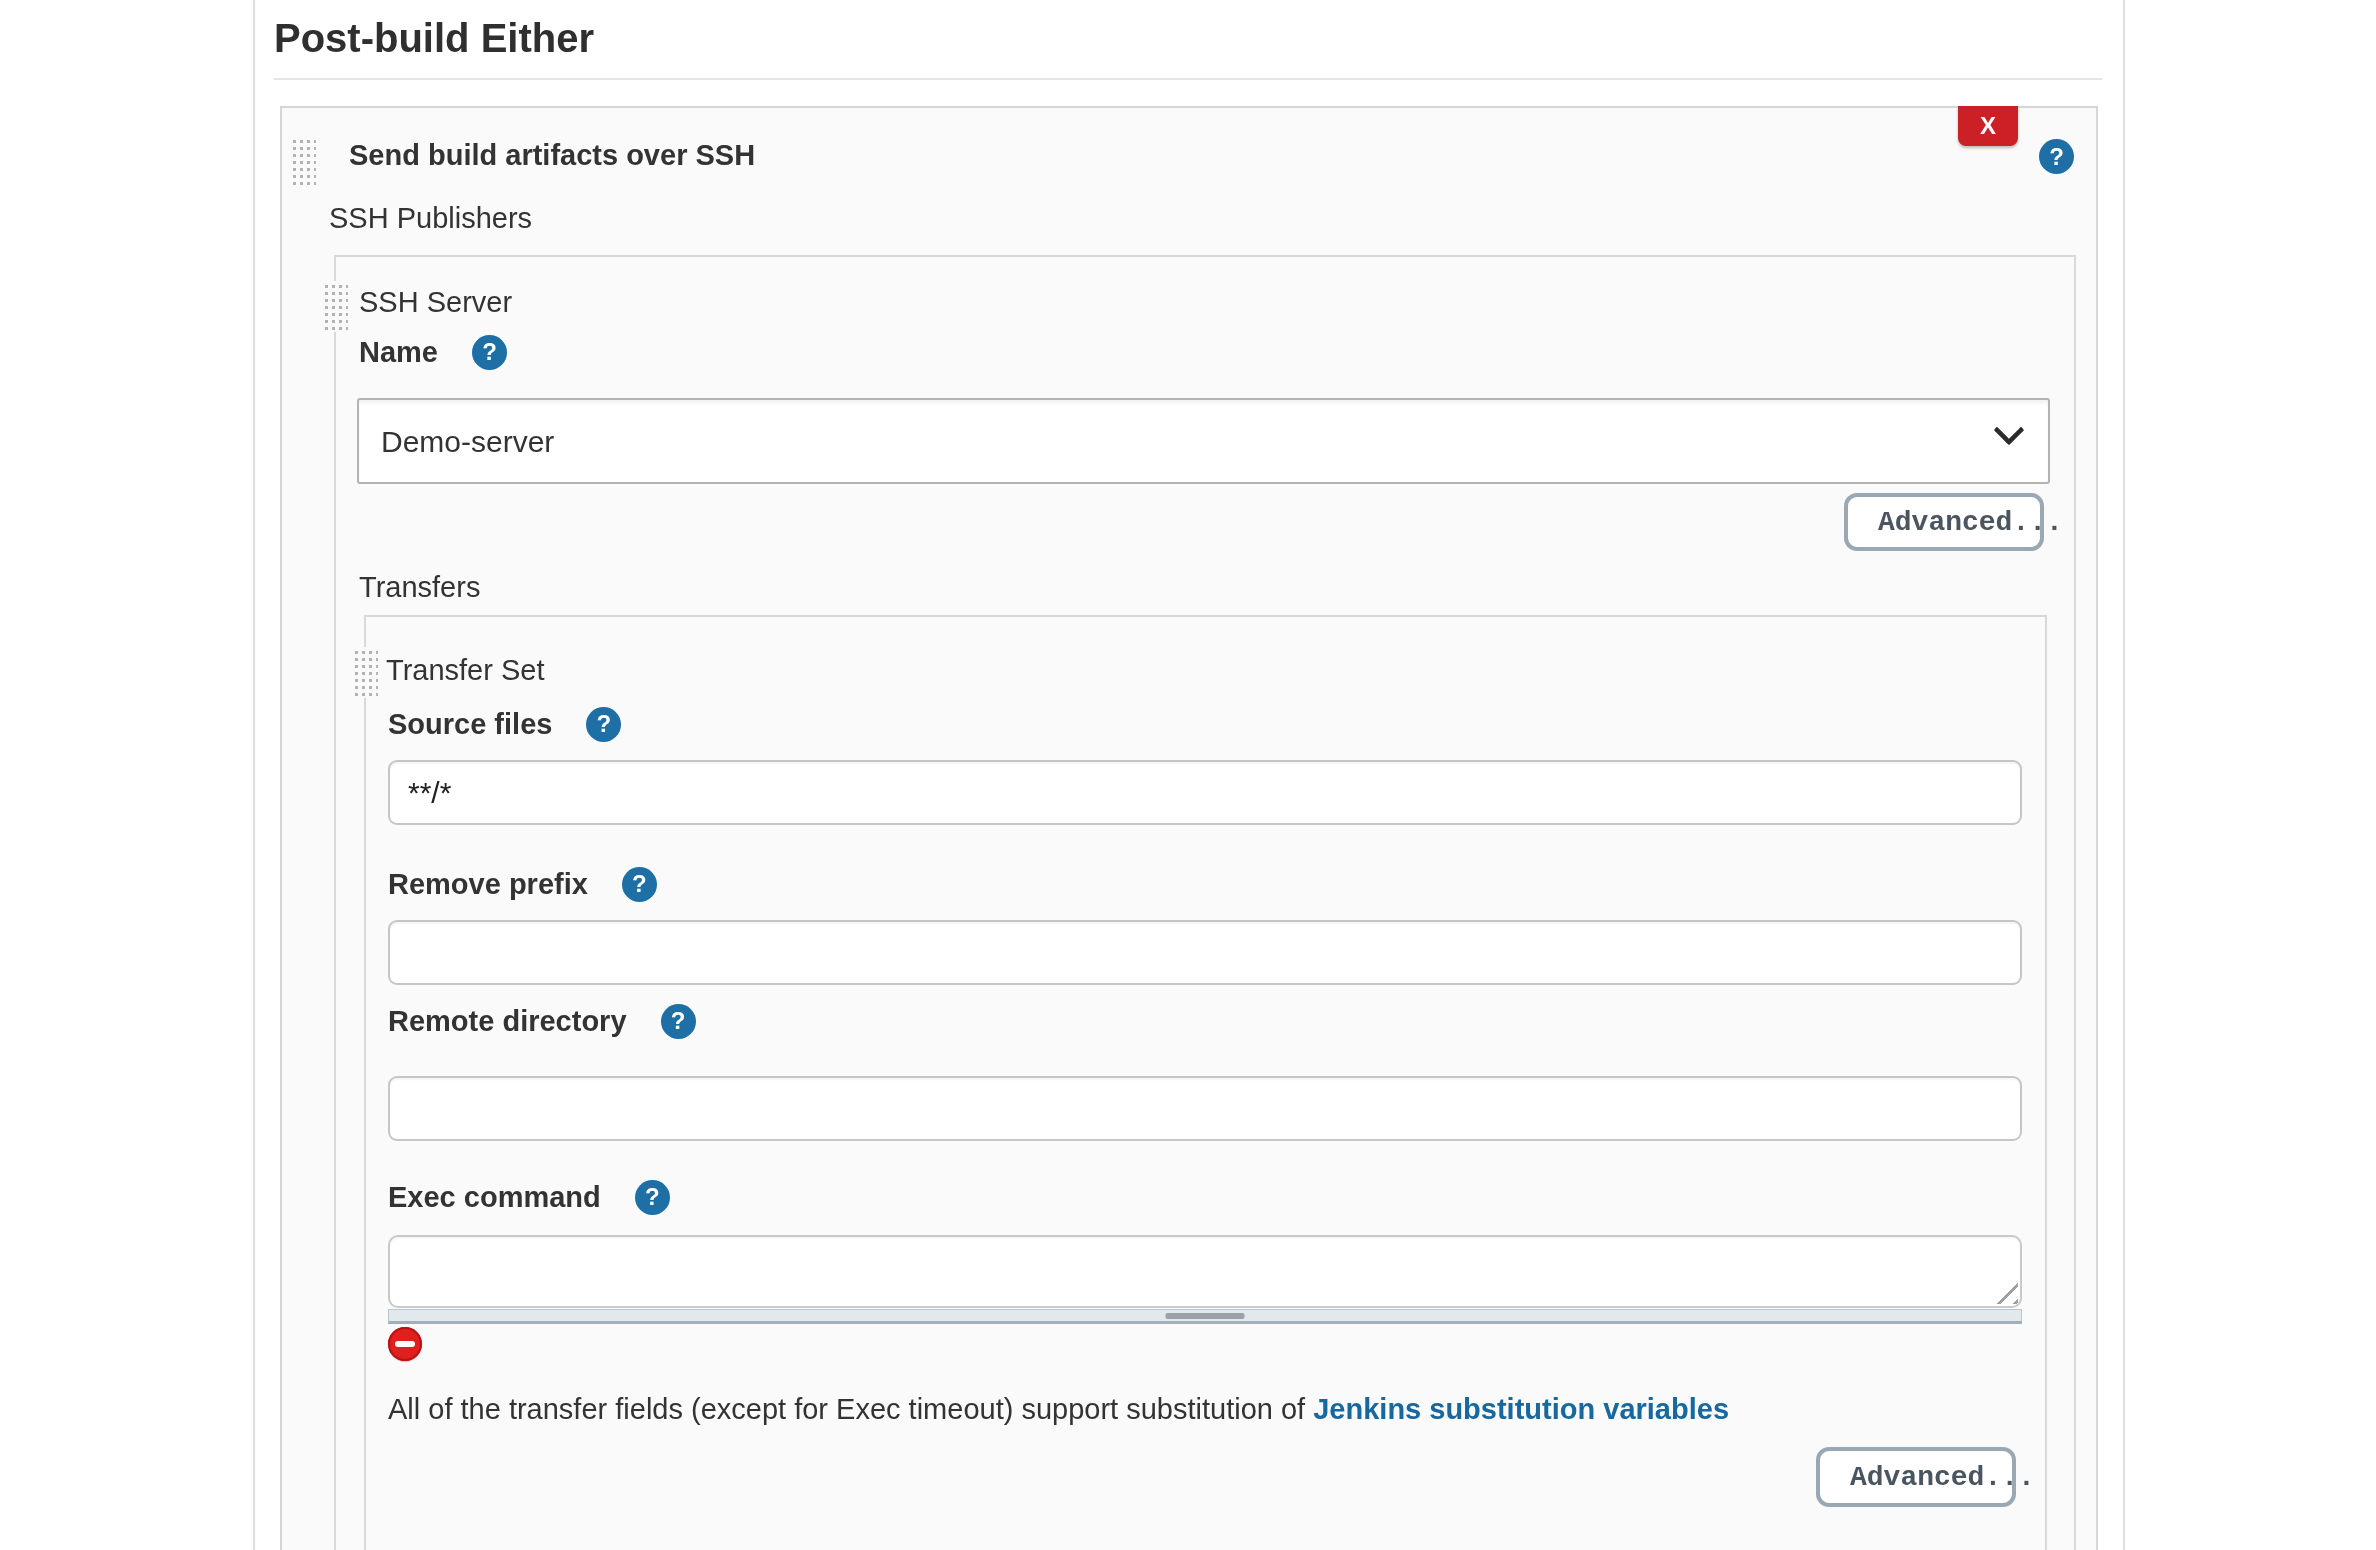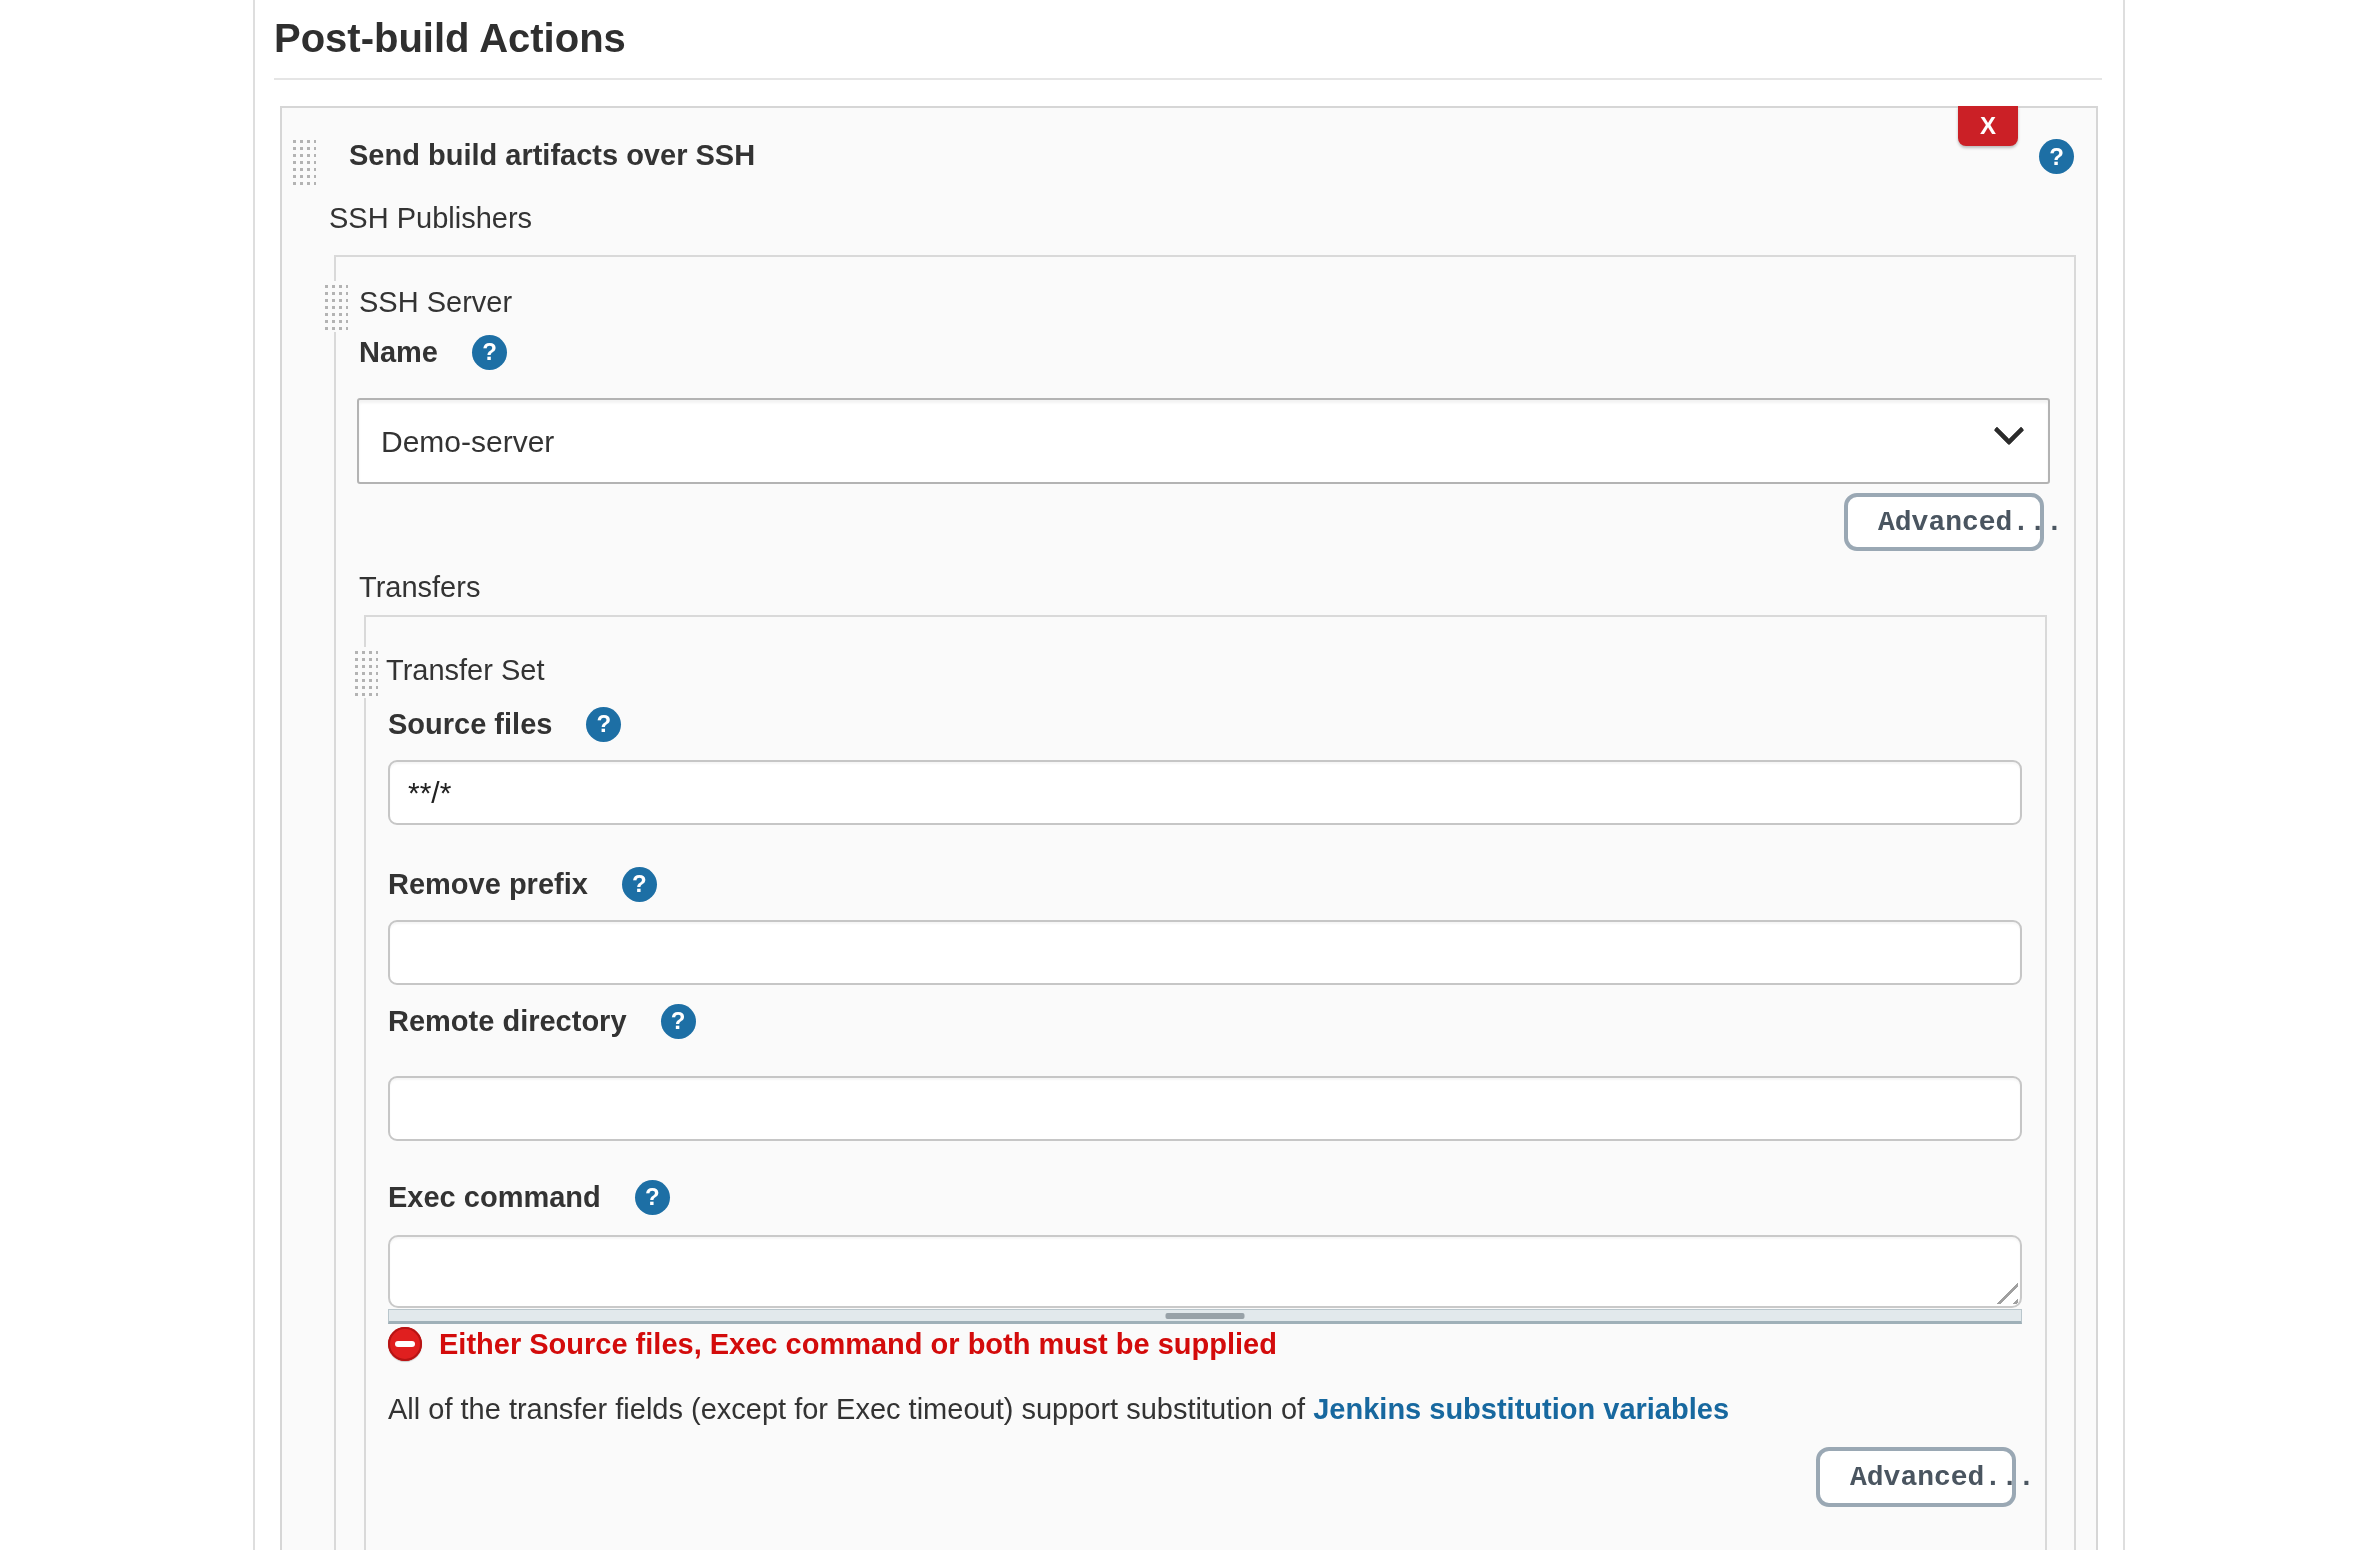--- a/index.html
+++ b/index.html
@@ -104,21 +104,21 @@
   .env-link{font-weight:bold;color:#17689f;text-decoration:none;cursor:pointer;}
 </style>
 </head>
 <body>
 
 <div class="stage">
 
   <div class="vline" style="left:253px;"></div>
   <div class="vline" style="left:2123px;"></div>
 
-  <h1 class="page-title">Post-build Actions</h1>
+  <h1 class="page-title">Post-build Either</h1>
   <div class="title-divider"></div>
 
   <div class="panel outer-panel">
 
     <button class="delete-btn">X</button>
     <span class="help-icon help-abs" style="left:1757px;top:31px;">?</span>
 
     <div class="drag-handle" style="left:7px;top:28px;"></div>
     <div class="chunk-title-bold" style="left:47px;top:30px;margin-left:20px;">Send build artifacts over SSH</div>
 
@@ -173,21 +173,20 @@
           <span class="help-icon">?</span>
         </div>
         <textarea class="exec-area" style=""></textarea>
         <span class="corner-grip"></span>
         <div class="resize-bar">
           <span class="resize-grip"></span>
         </div>
 
         <div class="error-row">
           <span class="error-icon"></span>
-          <span class="error-text">Either Source files, Exec command or both must be supplied</span>
         </div>
 
         <div class="info-row"><span>All of the transfer fields (except for Exec timeout) support substitution of </span><a class="env-link">Jenkins substitution variables</a></div>
 
         <button class="adv-btn" style="left:1450px;top:830px;width:200px;height:60px;">Advanced...</button>
       </div>
     </div>
   </div>
 </div>
 

